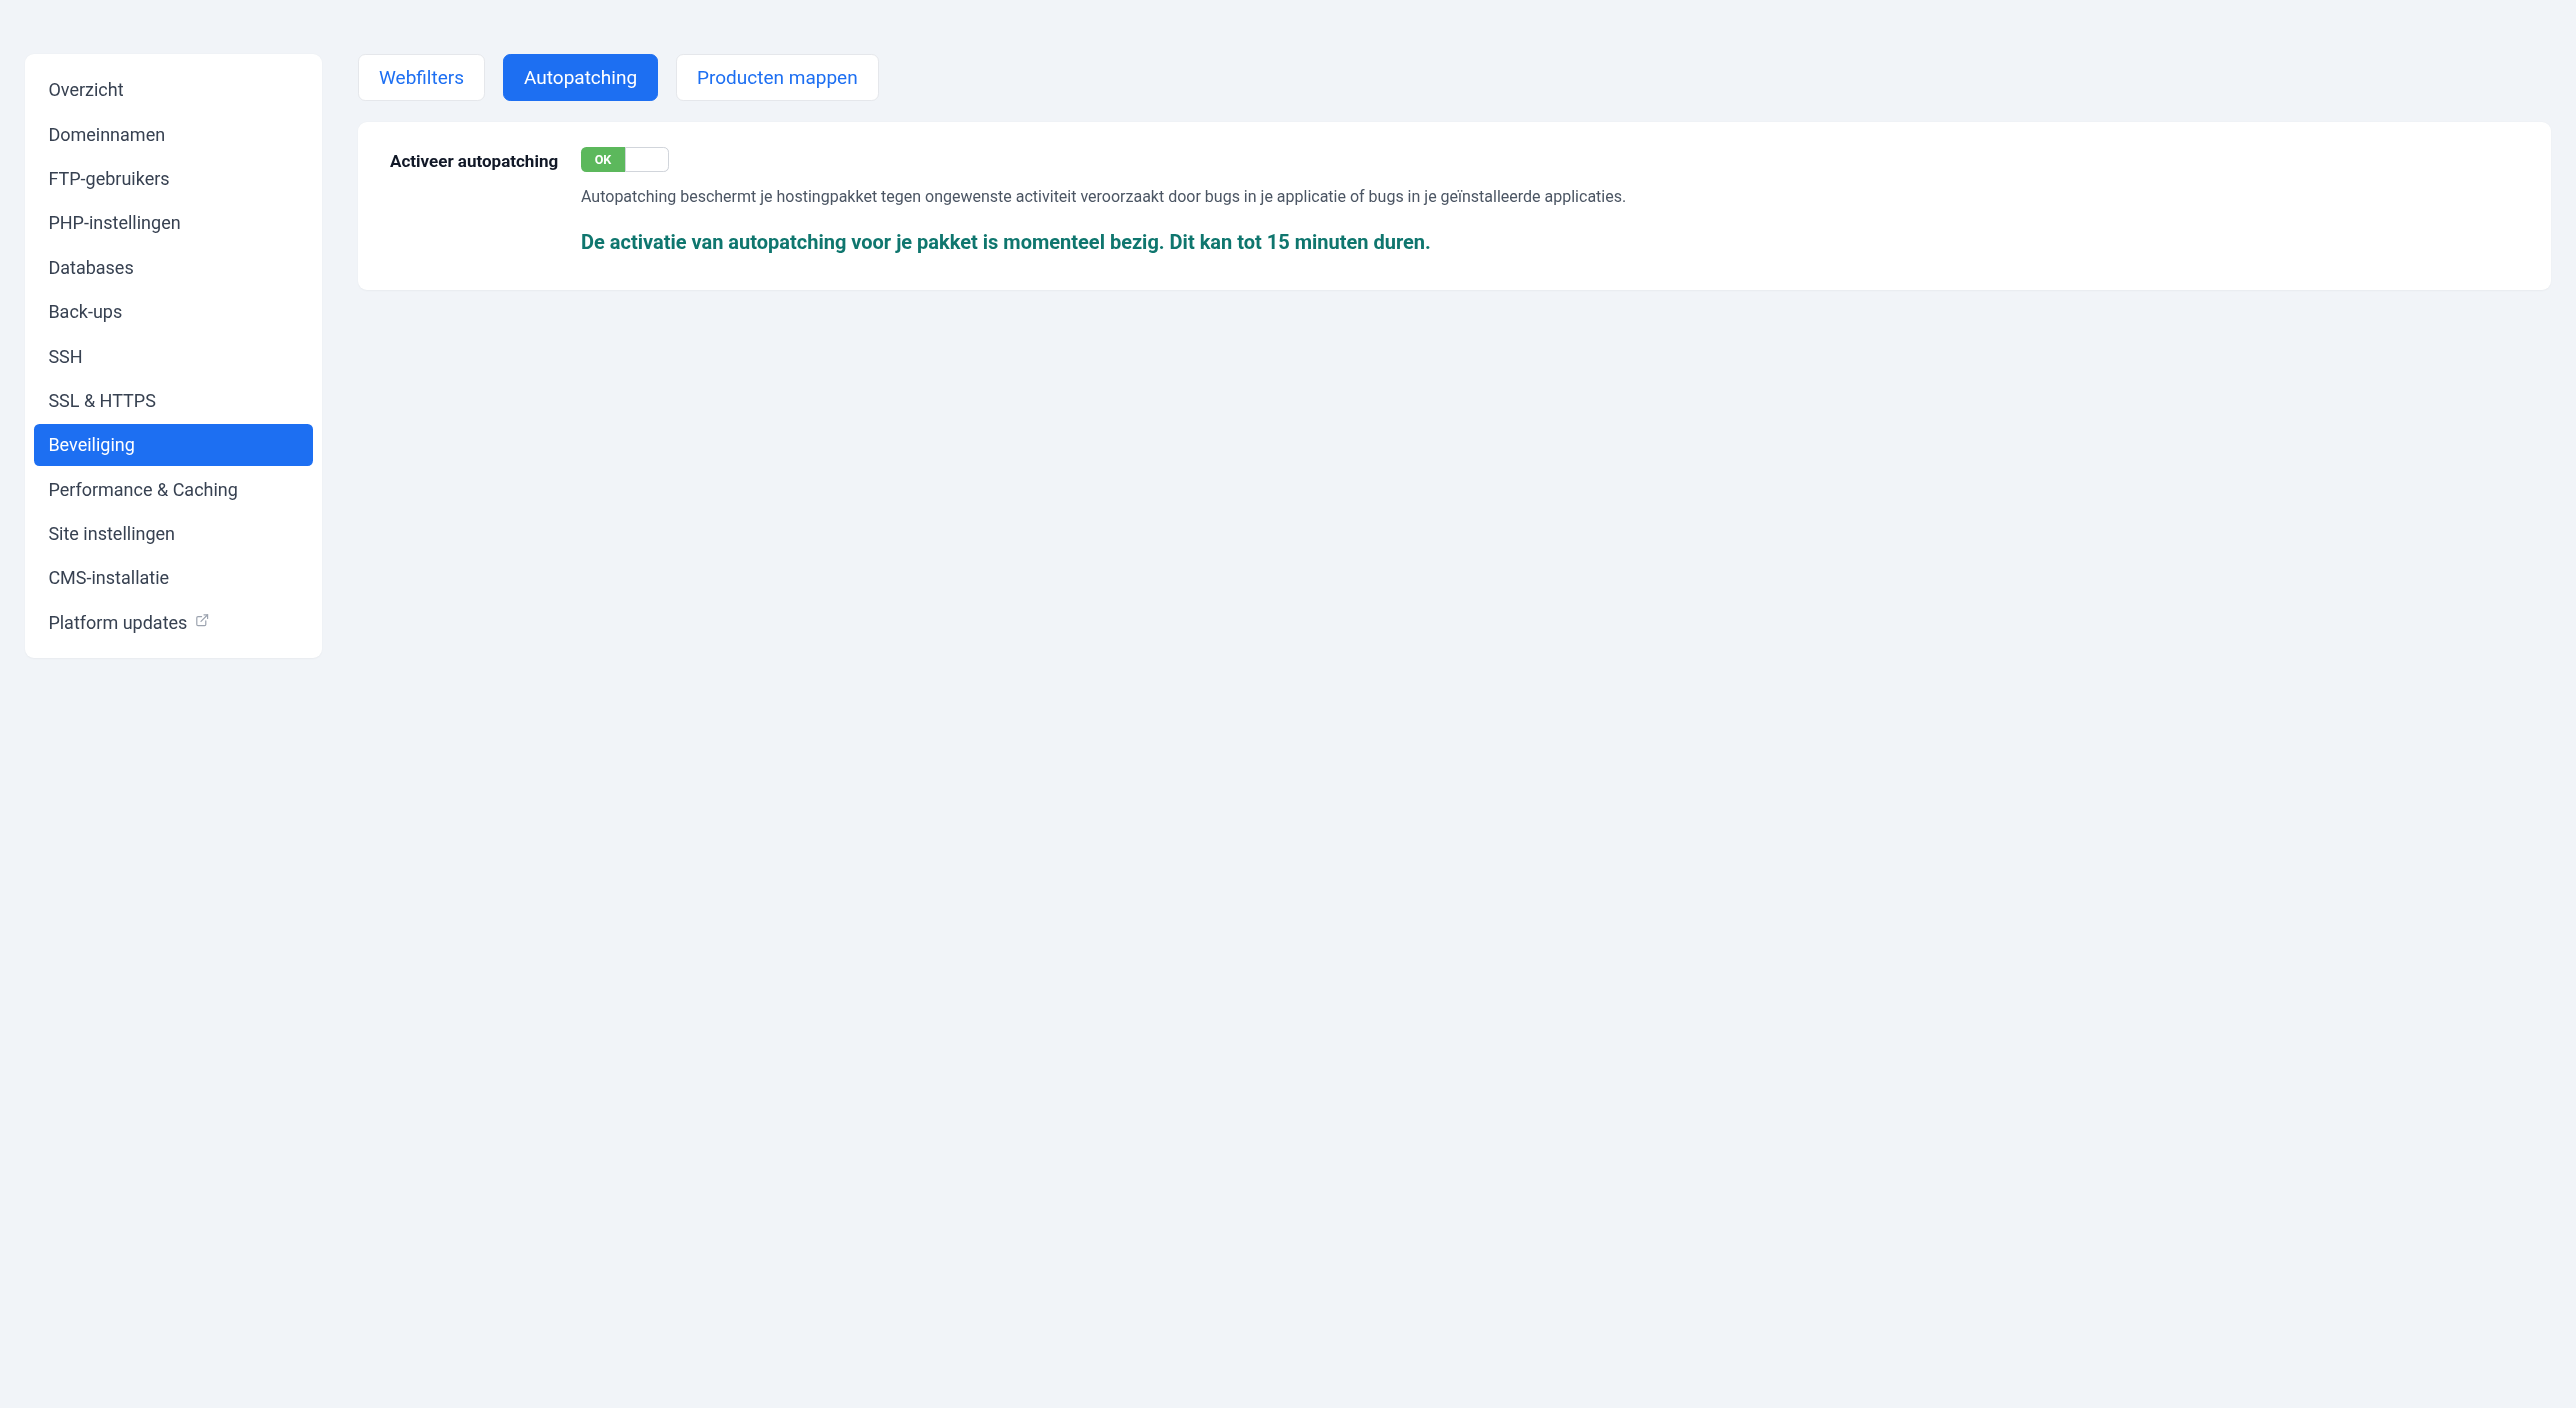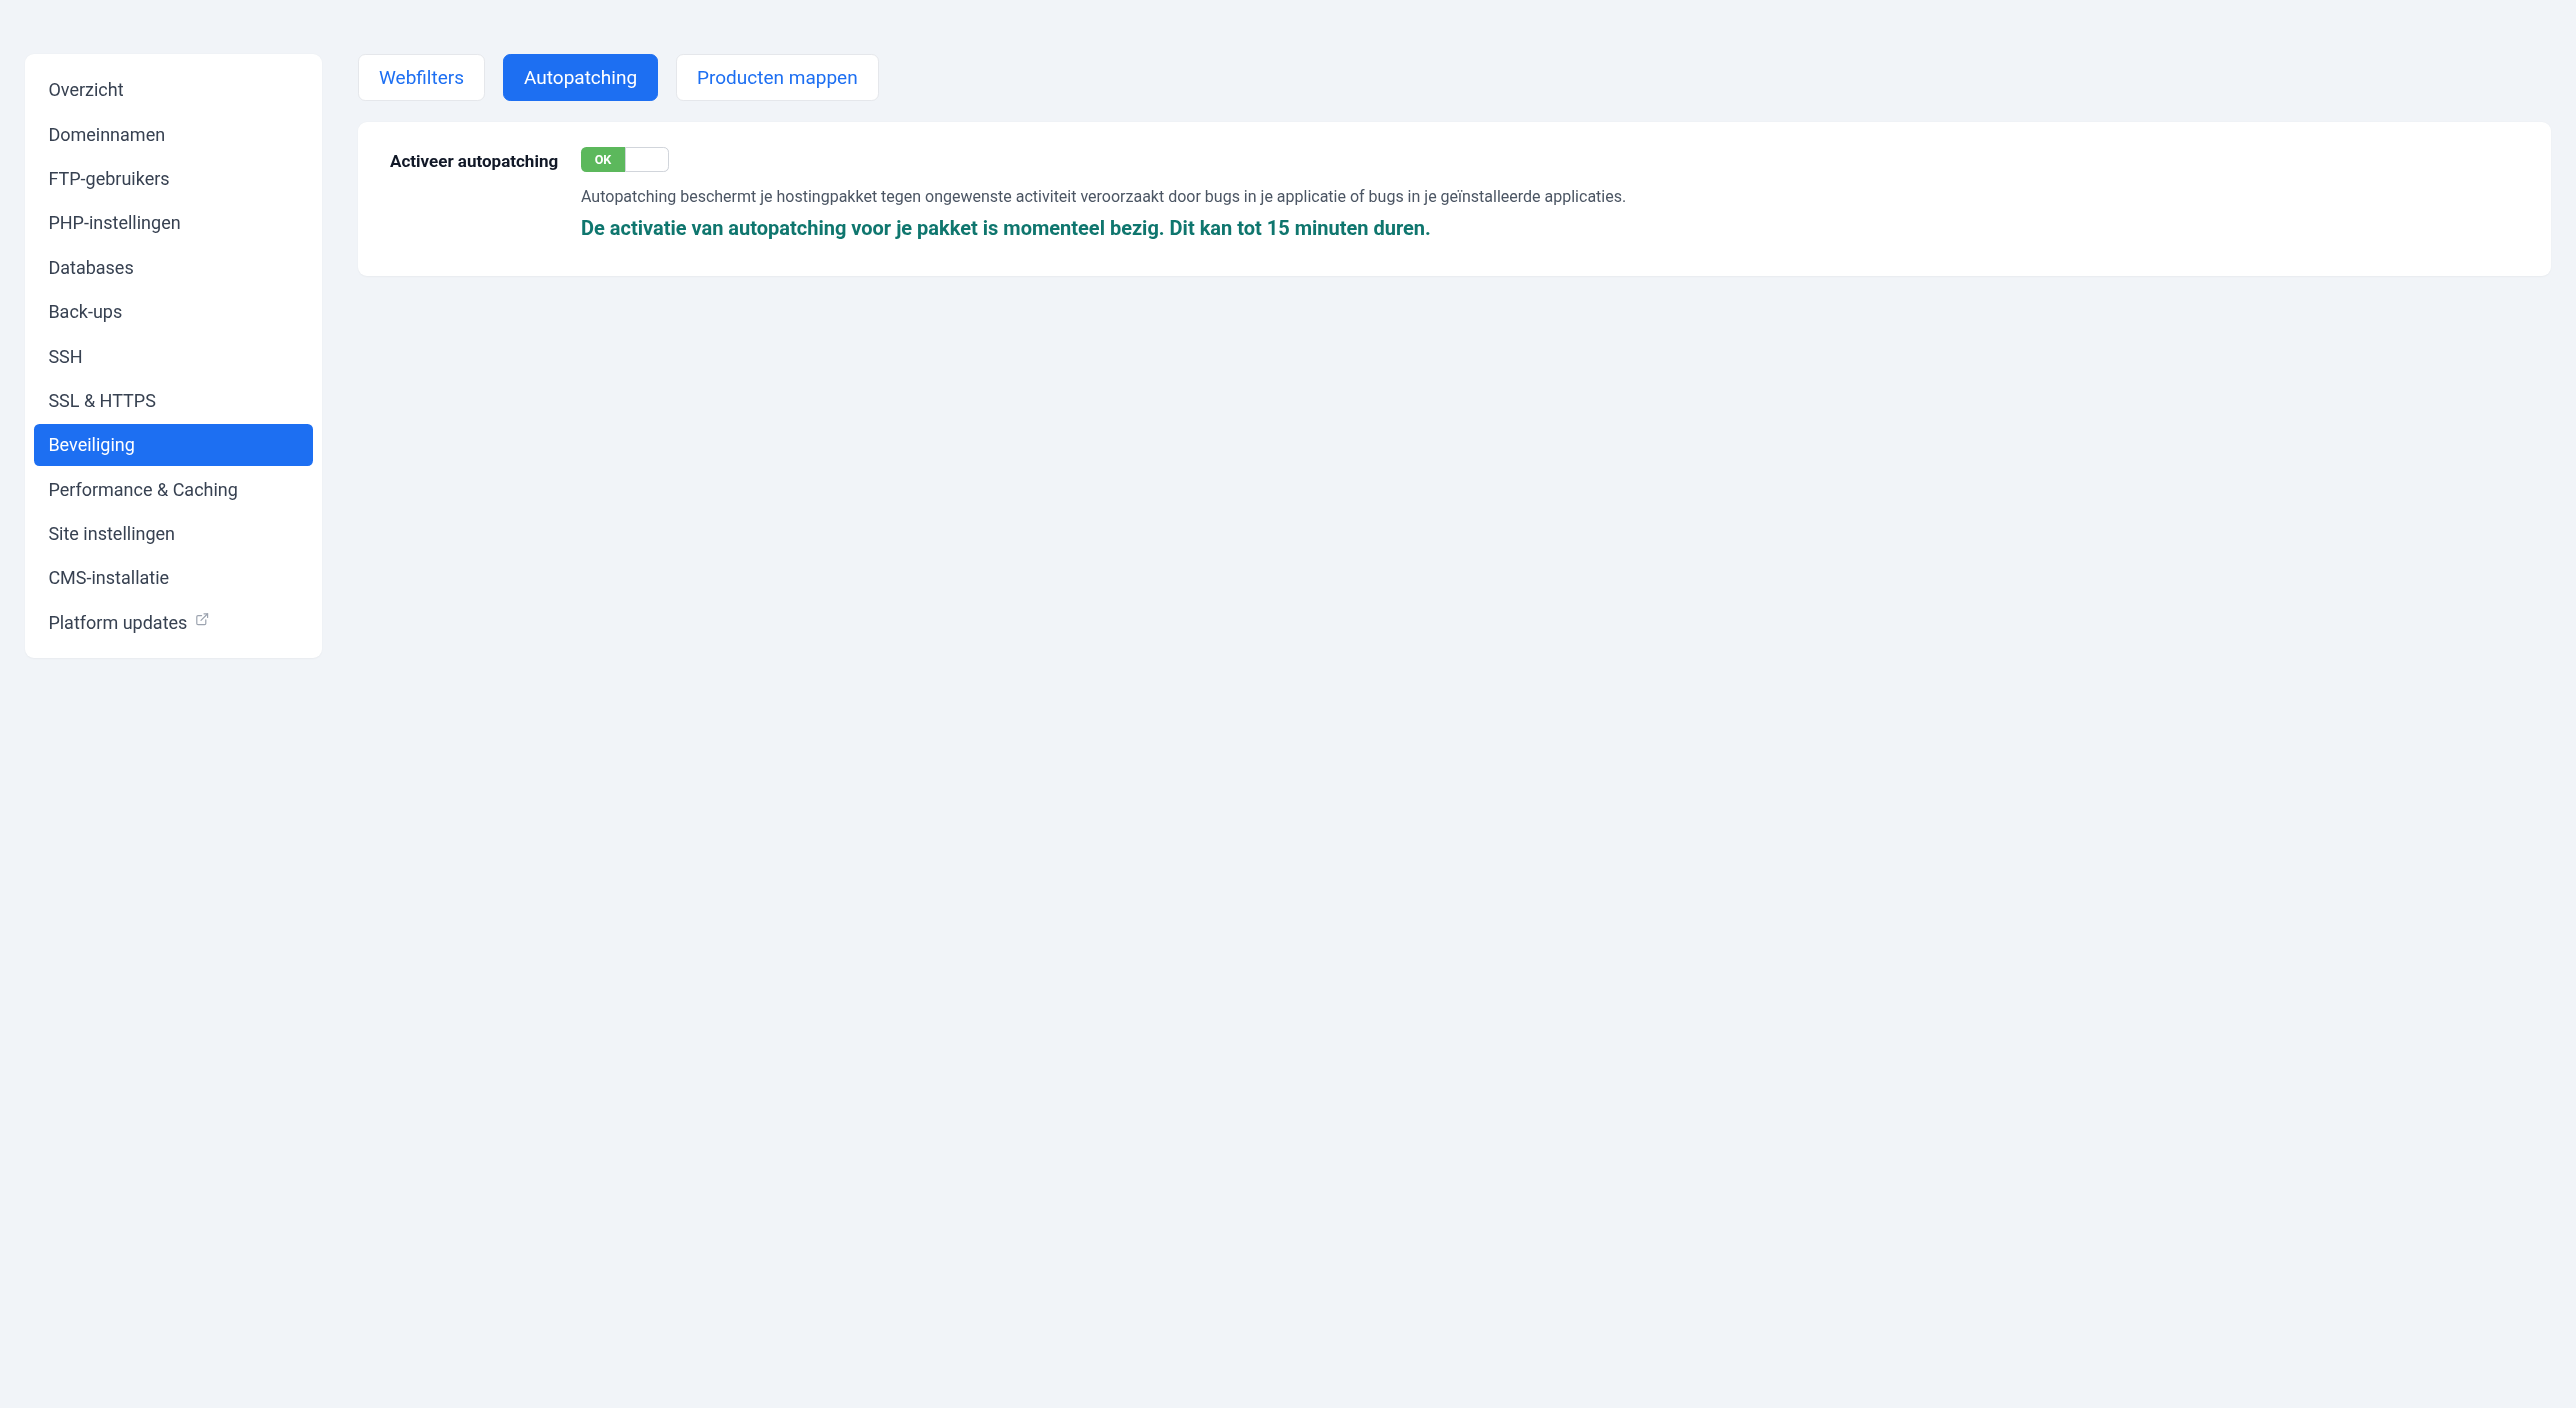--- a/index.html
+++ b/index.html
@@ -42,20 +42,21 @@
   }
   .sidebar {
     background: #fff;
     border-radius: 9px;
     width: 297px;
     padding: 12.6px 9px;
     box-shadow: 0 0.9px 1.8px rgba(0,0,0,0.04);
   }
   .sidebar-item {
     display: flex;
+    align-items: center;
     padding: 10.8px 14.4px;
     font-size: 18px;
     color: #374151;
     border-radius: 5.4px;
     cursor: pointer;
     margin: 1.8px 0;
   }
   .sidebar-item.active {
     background: #1d6ff2;
     color: #fff;
@@ -135,21 +136,21 @@
     background: #fff;
     border: 0.9px solid #d1d5db;
     width: 50%;
     height: 100%;
     border-radius: 0 5.4px 5.4px 0;
   }
   .desc {
     font-size: 16px;
     color: #4b5563;
     line-height: 1.55;
-    margin-bottom: 3px;
+    margin-bottom: 17px;
   }
   .status-msg {
     font-size: 20px;
     font-weight: 700;
     color: #0f766e;
     line-height: 1.55;
   }
 </style>
 </head>
 <body>

